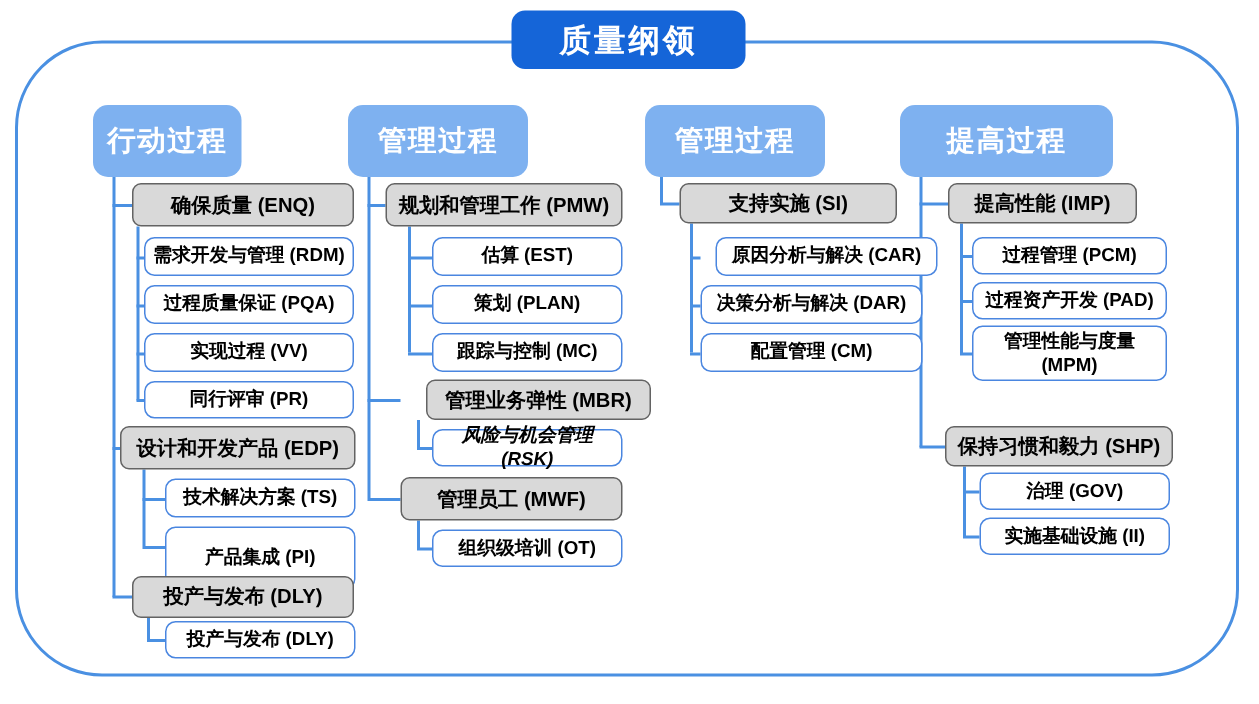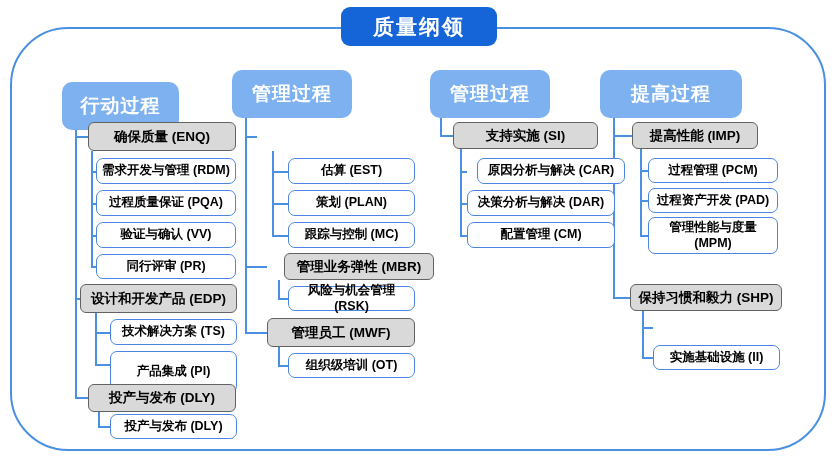--- a/index.html
+++ b/index.html
@@ -31,29 +31,29 @@
 </style>
 </head>
 <body>
 
 <div id="canvas">
 
   <div class="frame"></div>
 
   <div class="title">质量纲领</div>
 
-  <div class="col-header" style="left:62px;top:82px;width:117px;">行动过程</div>
+  <div class="col-header" style="left:62px;top:70px;width:99px;">行动过程</div>
   <div class="col-header" style="left:232px;top:70px;width:120px;">管理过程</div>
   <div class="col-header" style="left:430px;top:70px;width:120px;">管理过程</div>
   <div class="col-header" style="left:600px;top:70px;width:142px;">提高过程</div>
 
   <div class="group" style="left:88px;top:122px;width:148px;height:29px;">确保质量 (ENQ)</div>
   <div class="node" style="left:96px;top:158px;width:140px;height:26px;">需求开发与管理 (RDM)</div>
   <div class="node" style="left:96px;top:190px;width:140px;height:26px;">过程质量保证 (PQA)</div>
-  <div class="node" style="left:96px;top:222px;width:140px;height:26px;">验证与确认 (VV)</div>
+  <div class="node" style="left:96px;top:222px;width:140px;height:26px;">实现过程 (VV)</div>
   <div class="node" style="left:96px;top:254px;width:140px;height:25px;">同行评审 (PR)</div>
 
   <div class="group" style="left:80px;top:284px;width:157px;height:29px;">设计和开发产品 (EDP)</div>
   <div class="node" style="left:110px;top:319px;width:127px;height:26px;text-align:right;">技术解决方案 (TS)</div>
   <div class="node" style="left:110px;top:351px;width:127px;height:42px;">产品集成 (PI)</div>
 
   <div class="group" style="left:88px;top:384px;width:148px;height:28px;">投产与发布 (DLY)</div>
   <div class="node" style="left:110px;top:414px;width:127px;height:25px;">投产与发布 (DLY)</div>
 
   <div class="vline" style="left:75px;top:118px;height:280px;"></div>
@@ -64,26 +64,27 @@
   <div class="hline" style="left:91px;top:171px;width:5px;"></div>
   <div class="hline" style="left:91px;top:203px;width:5px;"></div>
   <div class="hline" style="left:91px;top:235px;width:5px;"></div>
   <div class="hline" style="left:91px;top:266px;width:5px;"></div>
   <div class="vline" style="left:95px;top:313px;height:51px;"></div>
   <div class="hline" style="left:95px;top:332px;width:15px;"></div>
   <div class="hline" style="left:95px;top:364px;width:15px;"></div>
   <div class="vline" style="left:98px;top:412px;height:14px;"></div>
   <div class="hline" style="left:98px;top:426px;width:12px;"></div>
 
+  <div class="group" style="left:257px;top:122px;width:158px;height:29px;">规划和管理工作 (PMW)</div>
   <div class="node" style="left:288px;top:158px;width:127px;height:26px;">估算 (EST)</div>
   <div class="node" style="left:288px;top:190px;width:127px;height:26px;">策划 (PLAN)</div>
   <div class="node" style="left:288px;top:222px;width:127px;height:26px;">跟踪与控制 (MC)</div>
 
   <div class="group" style="left:284px;top:253px;width:150px;height:27px;">管理业务弹性 (MBR)</div>
-  <div class="node" style="left:288px;top:286px;width:127px;height:25px;">风险与机会管理 (RSK)</div>
+  <div class="node" style="left:288px;top:286px;width:127px;height:25px;font-style:italic;">风险与机会管理 (RSK)</div>
 
   <div class="group" style="left:267px;top:318px;width:148px;height:29px;">管理员工 (MWF)</div>
   <div class="node" style="left:288px;top:353px;width:127px;height:25px;">组织级培训 (OT)</div>
 
   <div class="vline" style="left:245px;top:118px;height:214px;"></div>
   <div class="hline" style="left:245px;top:136px;width:12px;"></div>
   <div class="hline" style="left:245px;top:266px;width:22px;"></div>
   <div class="hline" style="left:245px;top:332px;width:22px;"></div>
   <div class="vline" style="left:272px;top:151px;height:84px;"></div>
   <div class="hline" style="left:272px;top:171px;width:16px;"></div>
@@ -105,20 +106,21 @@
   <div class="hline" style="left:460px;top:171px;width:7px;"></div>
   <div class="hline" style="left:460px;top:203px;width:7px;"></div>
   <div class="hline" style="left:460px;top:235px;width:7px;"></div>
 
   <div class="group" style="left:632px;top:122px;width:126px;height:27px;">提高性能 (IMP)</div>
   <div class="node" style="left:648px;top:158px;width:130px;height:25px;">过程管理 (PCM)</div>
   <div class="node" style="left:648px;top:188px;width:130px;height:25px;">过程资产开发 (PAD)</div>
   <div class="node" style="left:648px;top:217px;width:130px;height:37px;text-align:center;">管理性能与度量 (MPM)</div>
 
   <div class="group" style="left:630px;top:284px;width:152px;height:27px;">保持习惯和毅力 (SHP)</div>
+  <div class="node" style="left:653px;top:315px;width:127px;height:25px;">治理 (GOV)</div>
   <div class="node" style="left:653px;top:345px;width:127px;height:25px;">实施基础设施 (II)</div>
 
   <div class="vline" style="left:613px;top:118px;height:180px;"></div>
   <div class="hline" style="left:613px;top:135px;width:19px;"></div>
   <div class="hline" style="left:613px;top:297px;width:17px;"></div>
   <div class="vline" style="left:640px;top:149px;height:87px;"></div>
   <div class="hline" style="left:640px;top:170px;width:8px;"></div>
   <div class="hline" style="left:640px;top:200px;width:8px;"></div>
   <div class="hline" style="left:640px;top:235px;width:8px;"></div>
   <div class="vline" style="left:642px;top:311px;height:47px;"></div>

